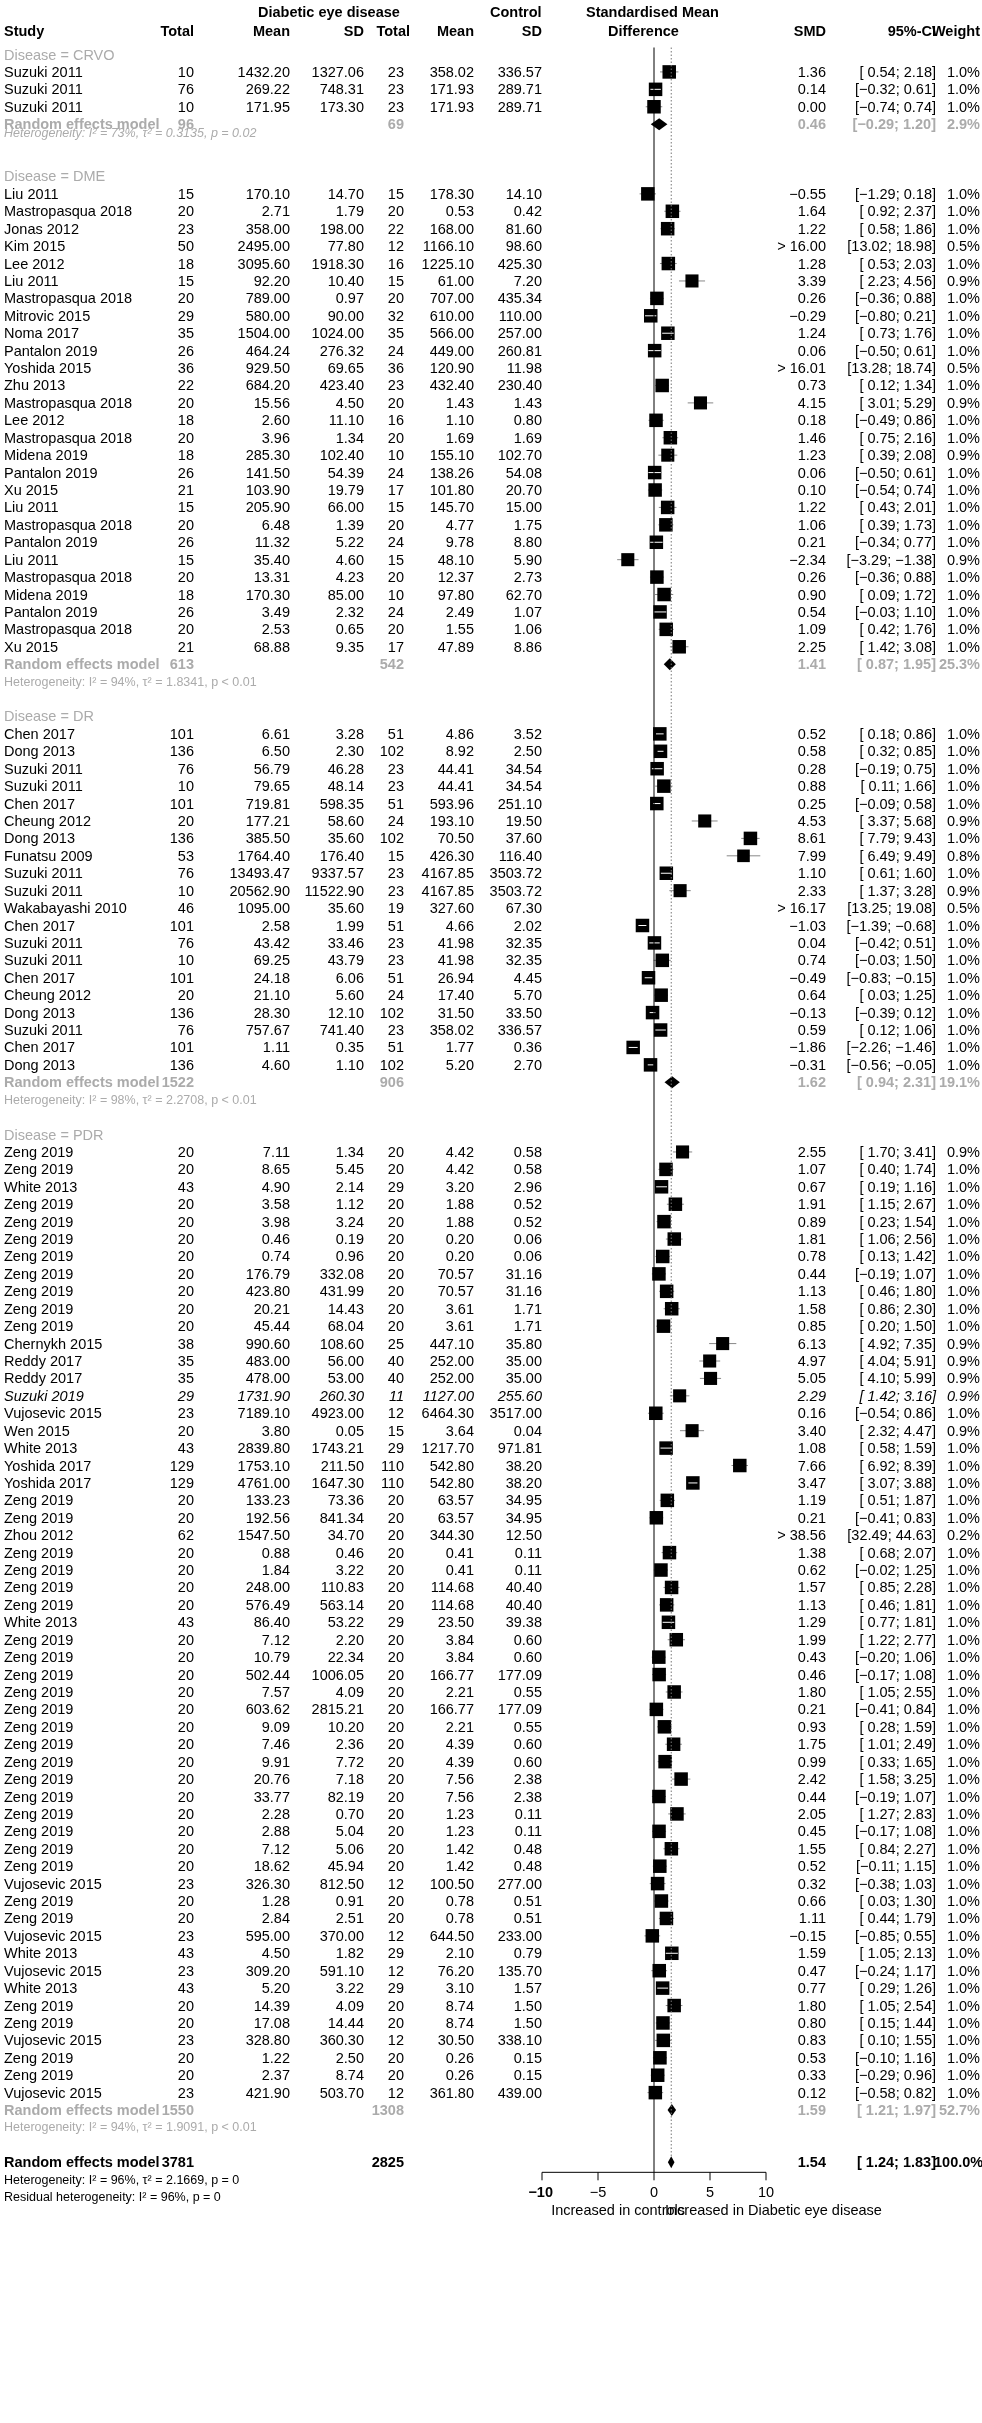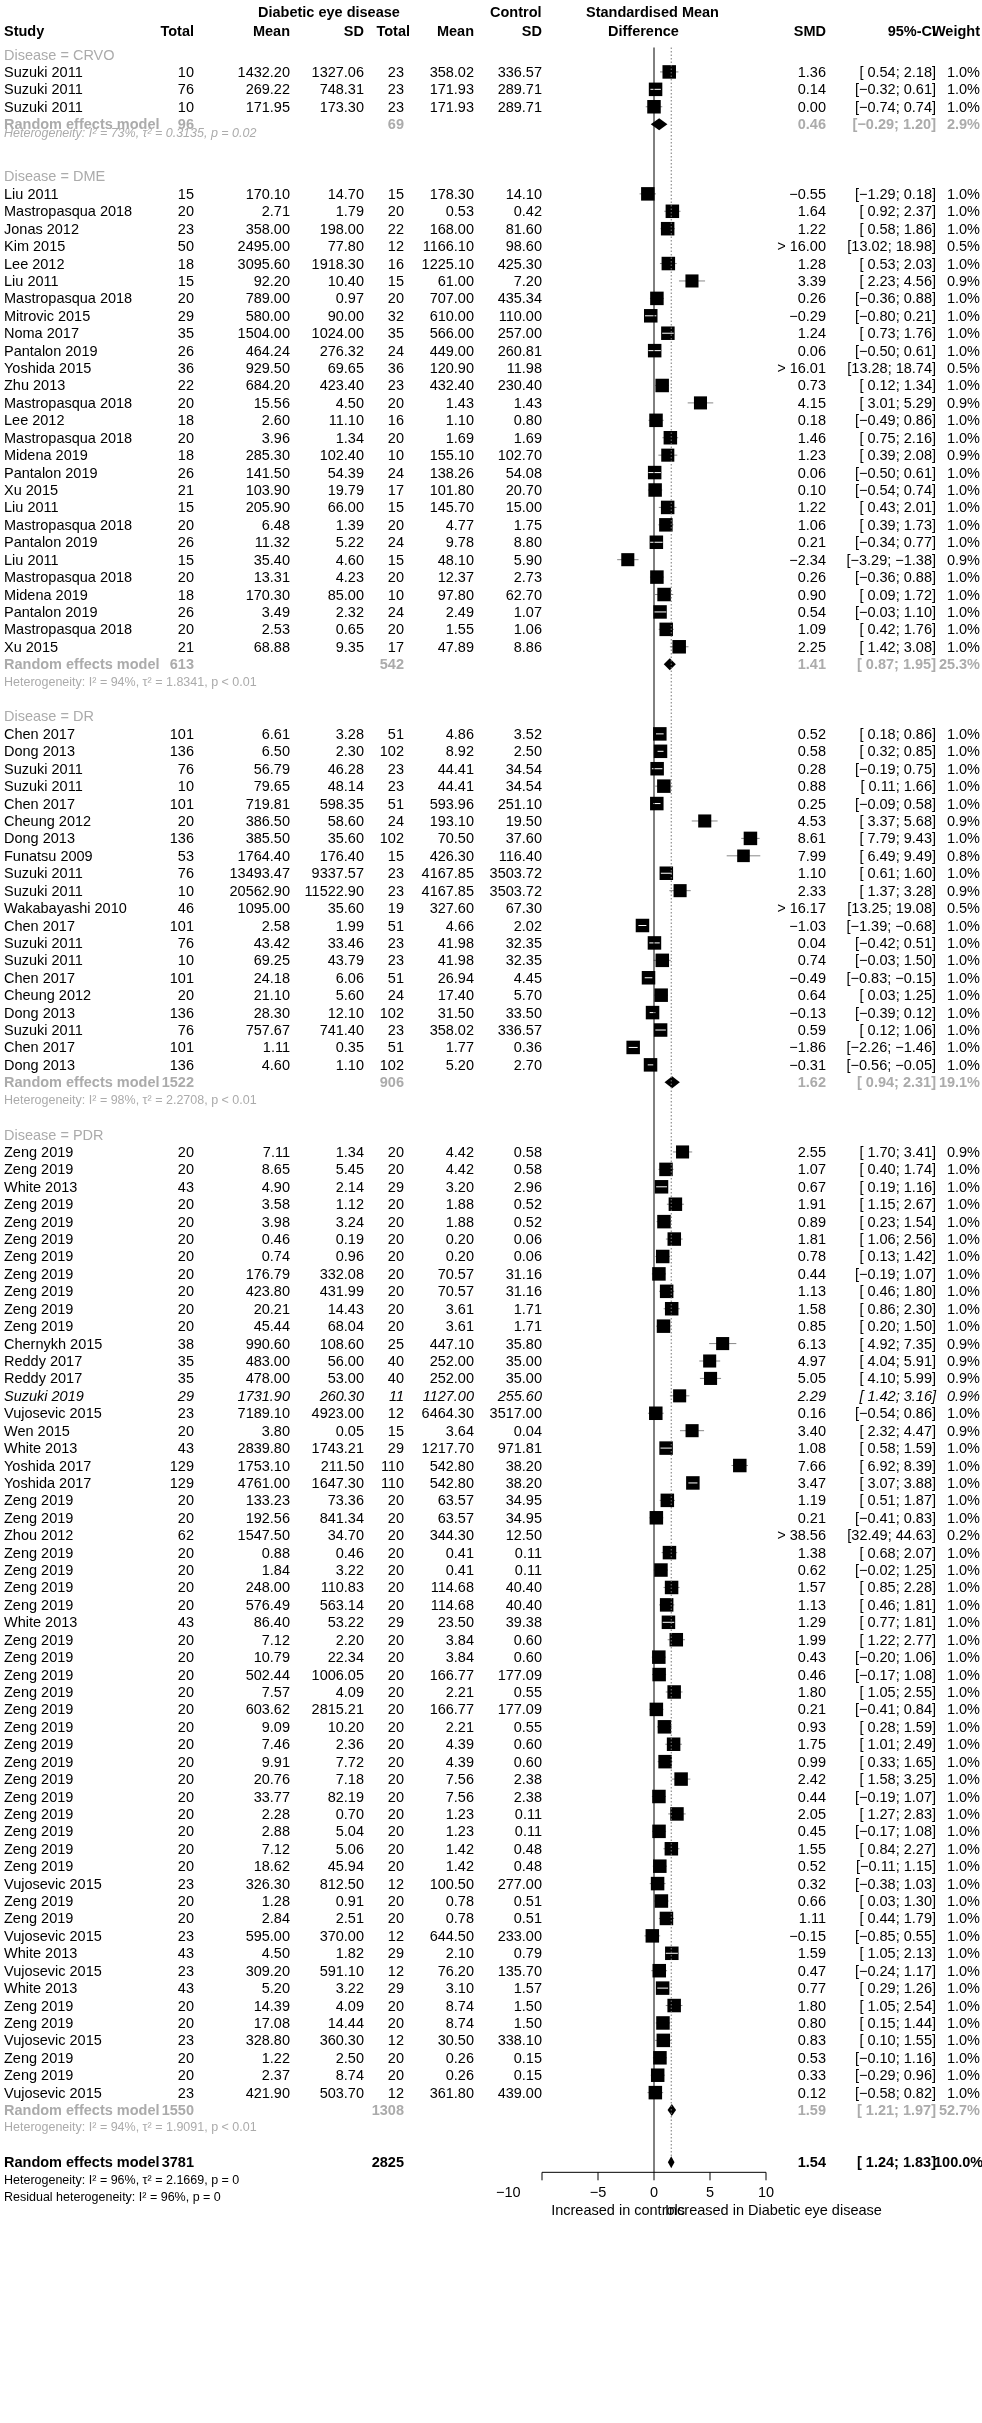--- a/index.html
+++ b/index.html
@@ -734,21 +734,21 @@
         <span class="c tot2">51</span>
         <span class="c mean2">593.96</span>
         <span class="c sd2">251.10</span>
         <span class="c smd">0.25</span>
         <span class="c ci">[−0.09; 0.58]</span>
         <span class="c wt">1.0%</span>
       </div>
       <div class="row " style="top: 811.98px;">
         <span class="c study">Cheung 2012</span>
         <span class="c tot1">20</span>
-        <span class="c mean1">386.50</span>
+        <span class="c mean1">177.21</span>
         <span class="c sd1">58.60</span>
         <span class="c tot2">24</span>
         <span class="c mean2">193.10</span>
         <span class="c sd2">19.50</span>
         <span class="c smd">4.53</span>
         <span class="c ci">[ 3.37; 5.68]</span>
         <span class="c wt">0.9%</span>
       </div>
       <div class="row " style="top: 829.4px;">
         <span class="c study">Dong 2013</span>
@@ -1612,21 +1612,21 @@
         <span class="c wt">100.0%</span>
       </div>
       <div class="row het" style="top: 2170.74px;">
         <span class="c study">Heterogeneity: I² = 96%, τ² = 2.1669, p = 0</span>
       </div>
       <div class="row het" style="top: 2188.16px;">
         <span class="c study">Residual heterogeneity: I² = 96%, p = 0</span>
       </div>
     </div>
   <div id="axislabels">
-      <div class="axlab" style="top: 2184.32px; left: 496px; width: 40px; text-align: left;">−10</div>
+      <div class="axlab" style="top: 2184.32px; left: 513px; width: 40px; text-align: right; font-weight: bold;">−10</div>
       <div class="axlab" style="top: 2184.32px; left: 578px; width: 40px; text-align: center;">−5</div>
       <div class="axlab" style="top: 2184.32px; left: 634px; width: 40px; text-align: center;">0</div>
       <div class="axlab" style="top: 2184.32px; left: 690px; width: 40px; text-align: center;">5</div>
       <div class="axlab" style="top: 2184.32px; left: 746px; width: 40px; text-align: center;">10</div>
       <div class="axlab" style="top: 2202.32px; left: 0px; width: 645px; text-align: right; padding-left: 40px;">Increased in controls</div>
       <div class="axlab" style="top: 2202.32px; left: 665px;">Increased in Diabetic eye disease</div>
     </div>
 </div>
 
 </body></html>

